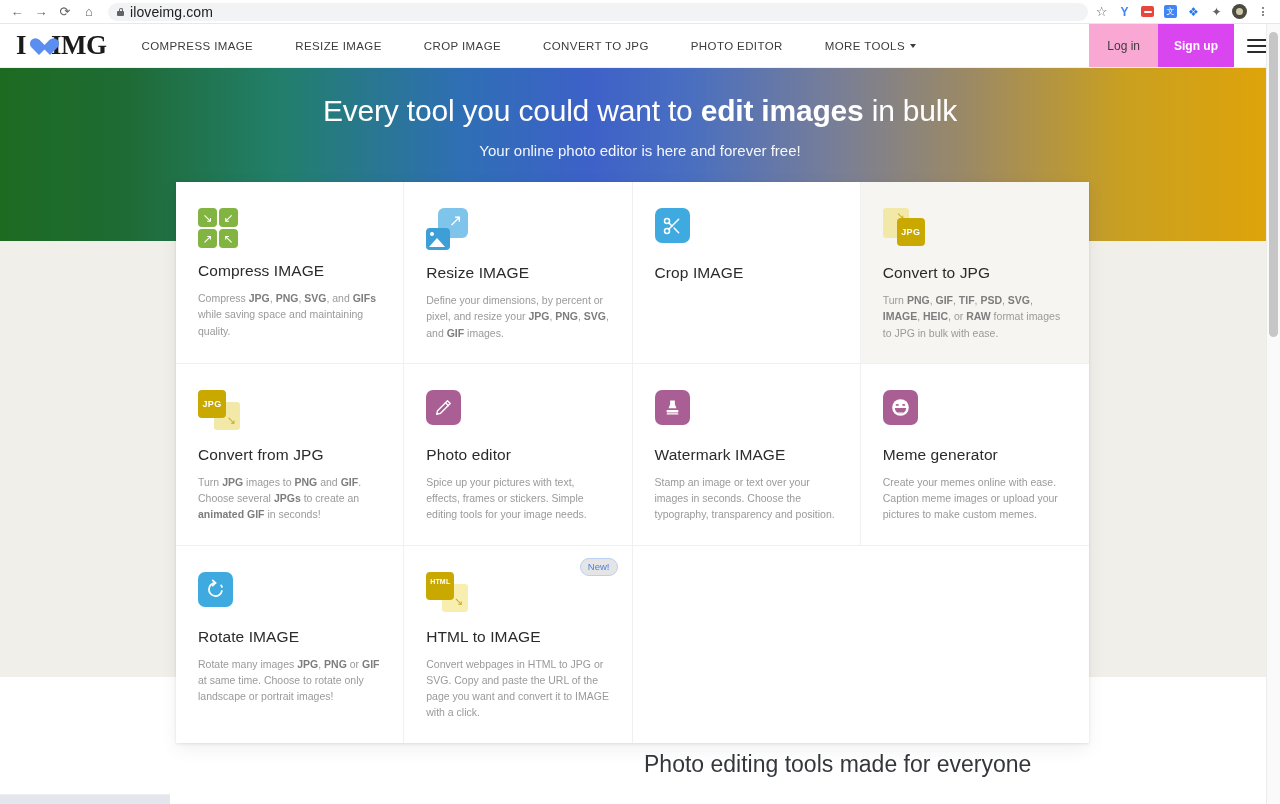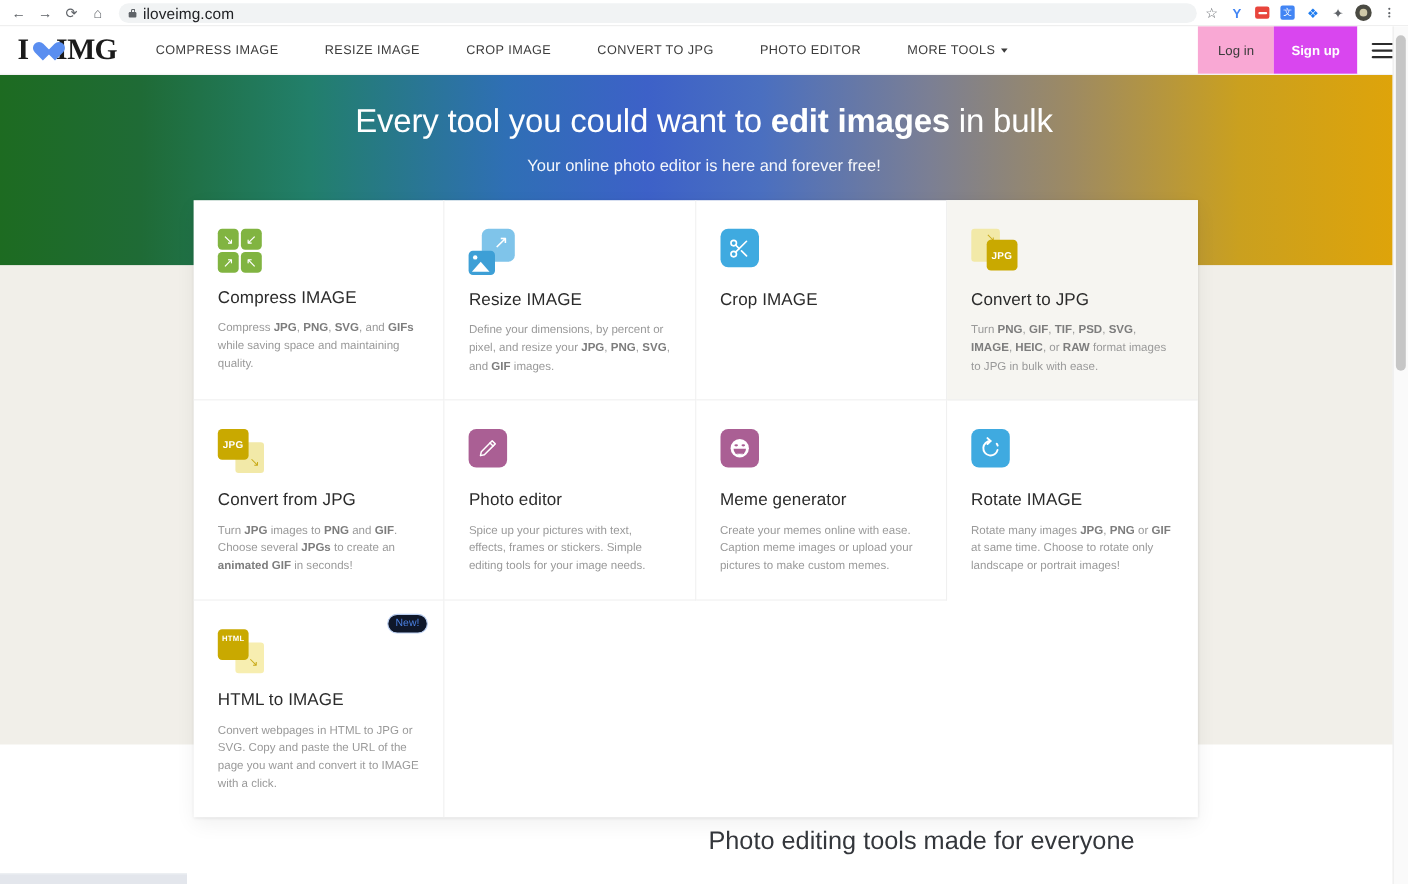--- a/index.html
+++ b/index.html
@@ -154,21 +154,21 @@
     margin: 14px 0 10px 0; letter-spacing: .1px;
   }
   .tool p {
     font-size: 10.5px; line-height: 1.55; color: #9a9a9a;
   }
   .tool p b { color: #7d7d7d; font-weight: 700; }
   .badge-new {
     position: absolute; top: 12px; right: 14px;
     font-size: 9.5px; color: #4a7fe0;
     border: 1px solid #bcd0f2; border-radius: 10px;
-    padding: 2.5px 7px; background: #0f172a; font-weight: 500;
+    padding: 2.5px 7px; background: #e5e5e5; font-weight: 500;
   }
 
   
   .ic { width: 42px; height: 42px; position: relative; }
   
   .ic-compress { width: 40px; height: 40px; display:grid; grid-template-columns: 19px 19px; grid-template-rows: 19px 19px; gap: 2px; }
   .ic-compress span {
     background: #81b441; border-radius: 4px;
     display:flex; align-items:center; justify-content:center;
     color:#fff; font-size: 12px; line-height:1;
@@ -442,20 +442,33 @@
           <svg width="19" height="19" viewBox="0 0 24 24" fill="none" stroke="#fff" stroke-width="1.7" stroke-linecap="round" stroke-linejoin="round">
             <path d="M17 3.5l3.5 3.5L8 19.5 3.5 20.5 4.5 16z"></path>
             <line x1="14.5" y1="6" x2="18" y2="9.5"></line>
           </svg>
         </div>
       </div>
       <h3>Photo editor</h3>
       <p>Spice up your pictures with text, effects, frames or stickers. Simple editing tools for your image needs.</p>
     </div>
 
+    <div class="tool">
+      <div class="ic">
+        <div class="ic-tile ic-purple">
+          <svg width="19" height="19" viewBox="0 0 24 24" fill="#fff">
+            <path d="M9 3h6v5l2 5H7l2-5z"></path>
+            <rect x="4.5" y="15" width="15" height="3.2" rx="1"></rect>
+            <rect x="4.5" y="19.2" width="15" height="1.6" rx="0.6"></rect>
+          </svg>
+        </div>
+      </div>
+      <h3>Watermark IMAGE</h3>
+      <p>Stamp an image or text over your images in seconds. Choose the typography, transparency and position.</p>
+    </div>
 
     <div class="tool">
       <div class="ic">
         <div class="ic-tile ic-purple">
           <svg width="21" height="21" viewBox="0 0 24 24">
             <circle cx="12" cy="12" r="9.5" fill="#fff"></circle>
             <ellipse cx="8.3" cy="9" rx="1.9" ry="1.1" fill="#aa5f94"></ellipse>
             <ellipse cx="15.7" cy="9" rx="1.9" ry="1.1" fill="#aa5f94"></ellipse>
             <path d="M5.5 12.6h13a6.5 6.5 0 01-13 0z" fill="#aa5f94"></path>
             <path d="M8.5 17.6h7a5 5 0 01-7 0z" fill="#fff"></path>

